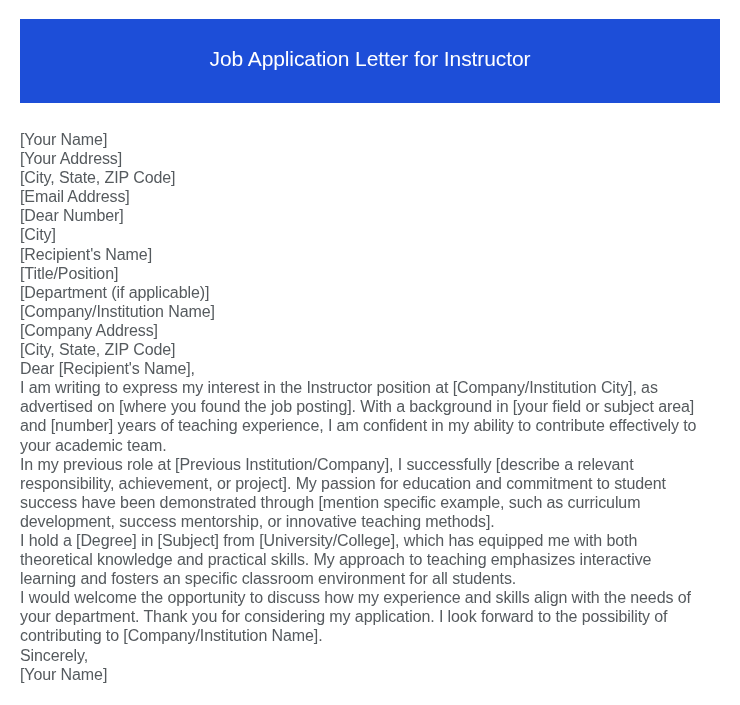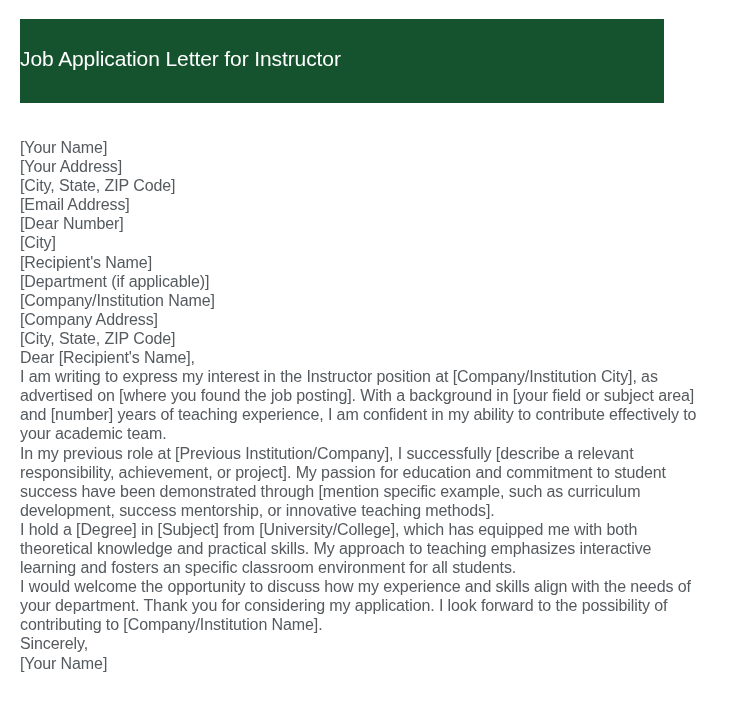--- a/index.html
+++ b/index.html
@@ -11,44 +11,44 @@
     width: 740px;
     height: 705px;
     position: relative;
     overflow: hidden;
     font-family: "Liberation Sans", "DejaVu Sans", sans-serif;
   }
   .header-band {
     position: absolute;
     left: 20px;
     top: 19px;
-    width: 644px;
+    width: 700px;
     height: 84px;
-    background: #14532d;
+    background: #1d4ed8;
     display: flex;
     align-items: center;
+    justify-content: center;
   }
   .header-title {
     color: #ffffff;
     font-size: 21px;
     font-weight: 500;
     letter-spacing: -0.1px;
     transform: translateY(-2px);
     white-space: nowrap;
   }
   .letter-body {
     position: absolute;
     left: 20px;
     top: 130px;
     width: 714px;
     color: #555a5e;
     font-size: 16px;
     line-height: 19.1px;
     letter-spacing: -0.1px;
-    margin-top: 8px;
   }
   .line {
     white-space: nowrap;
     height: 19.1px;
   }
 </style>
 </head>
 <body>
 
 <div class="header-band">
@@ -56,20 +56,21 @@
 </div>
 
 <div class="letter-body">
     <div class="line">[Your Name]</div>
     <div class="line">[Your Address]</div>
     <div class="line">[City, State, ZIP Code]</div>
     <div class="line">[Email Address]</div>
     <div class="line">[Dear Number]</div>
     <div class="line">[City]</div>
     <div class="line">[Recipient's Name]</div>
+    <div class="line">[Title/Position]</div>
     <div class="line">[Department (if applicable)]</div>
     <div class="line">[Company/Institution Name]</div>
     <div class="line">[Company Address]</div>
     <div class="line">[City, State, ZIP Code]</div>
     <div class="line">Dear [Recipient's Name],</div>
     <div class="line">I am writing to express my interest in the Instructor position at [Company/Institution City], as</div>
     <div class="line">advertised on [where you found the job posting]. With a background in [your field or subject area]</div>
     <div class="line">and [number] years of teaching experience, I am confident in my ability to contribute effectively to</div>
     <div class="line">your academic team.</div>
     <div class="line">In my previous role at [Previous Institution/Company], I successfully [describe a relevant</div>

